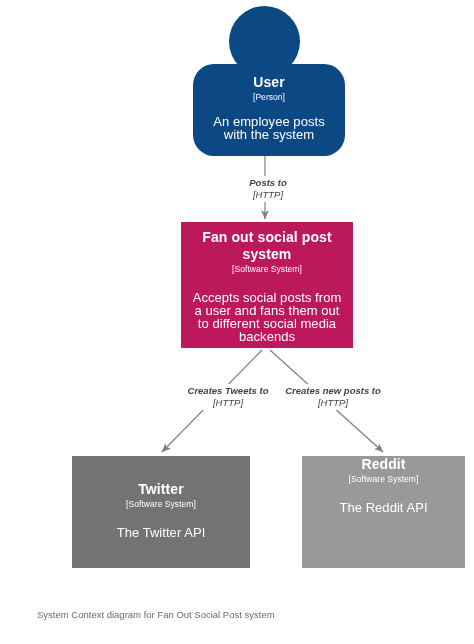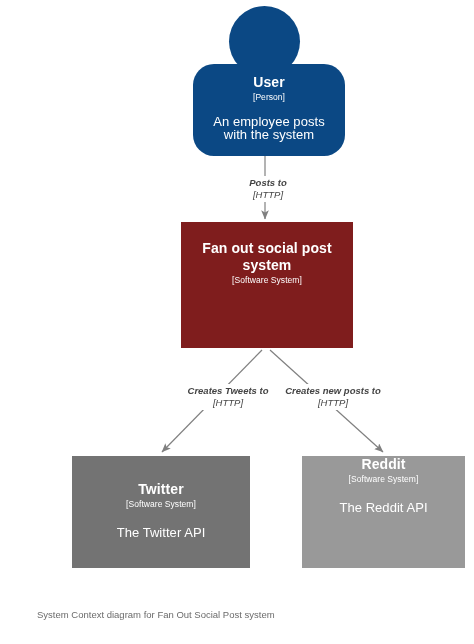--- a/index.html
+++ b/index.html
@@ -91,23 +91,23 @@
   #person-user-body .node-desc {
     margin-top: 12px;
   }
 
   
   #system-fanout {
     left: 181px;
     top: 222px;
     width: 172px;
     height: 126px;
-    background: #7f1d1d;
-    justify-content: flex-start;
-    padding-top: 18px;
+    background: #be185d;
+    justify-content: flex-start;
+    padding-top: 7px;
   }
   #system-fanout .node-name {
     font-size: 14px;
     line-height: 17px;
   }
   #system-fanout .node-desc {
     margin-top: 16px;
   }
 
   
@@ -222,20 +222,21 @@
   </div>
 
   <div id="edge-label-posts-to" class="edge-label">
     <span class="edge-text">Posts to</span>
     <span class="edge-tech">[HTTP]</span>
   </div>
 
   <div id="system-fanout" class="node">
     <span class="node-name">Fan out social post system</span>
     <span class="node-type">[Software System]</span>
+    <span class="node-desc">Accepts social posts from a user and fans them out to different social media backends</span>
   </div>
 
   <div id="edge-label-creates-tweets" class="edge-label">
     <span class="edge-text">Creates Tweets to</span>
     <span class="edge-tech">[HTTP]</span>
   </div>
 
   <div id="edge-label-creates-posts" class="edge-label">
     <span class="edge-text">Creates new posts to</span>
     <span class="edge-tech">[HTTP]</span>

